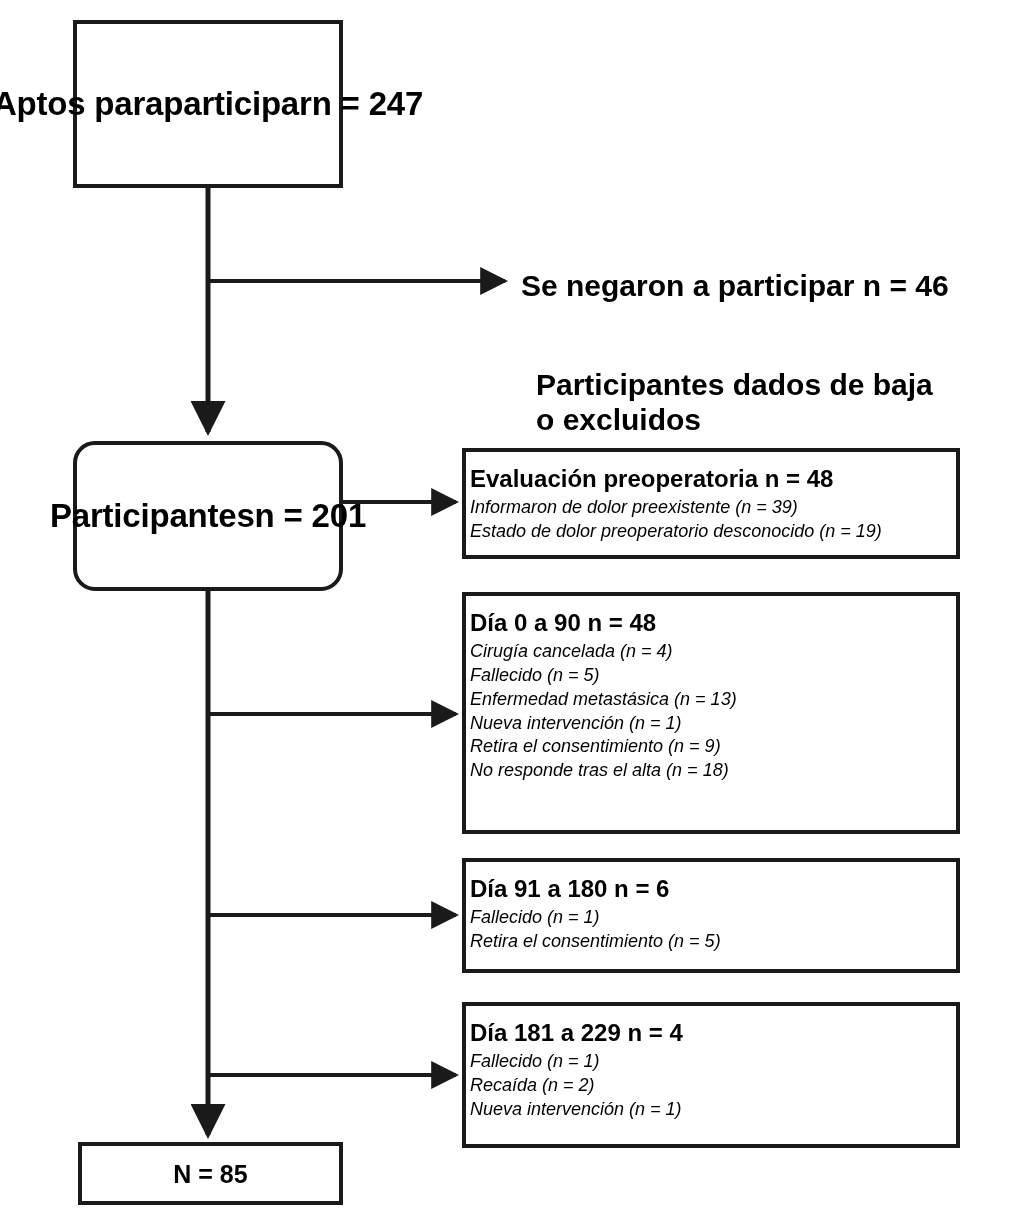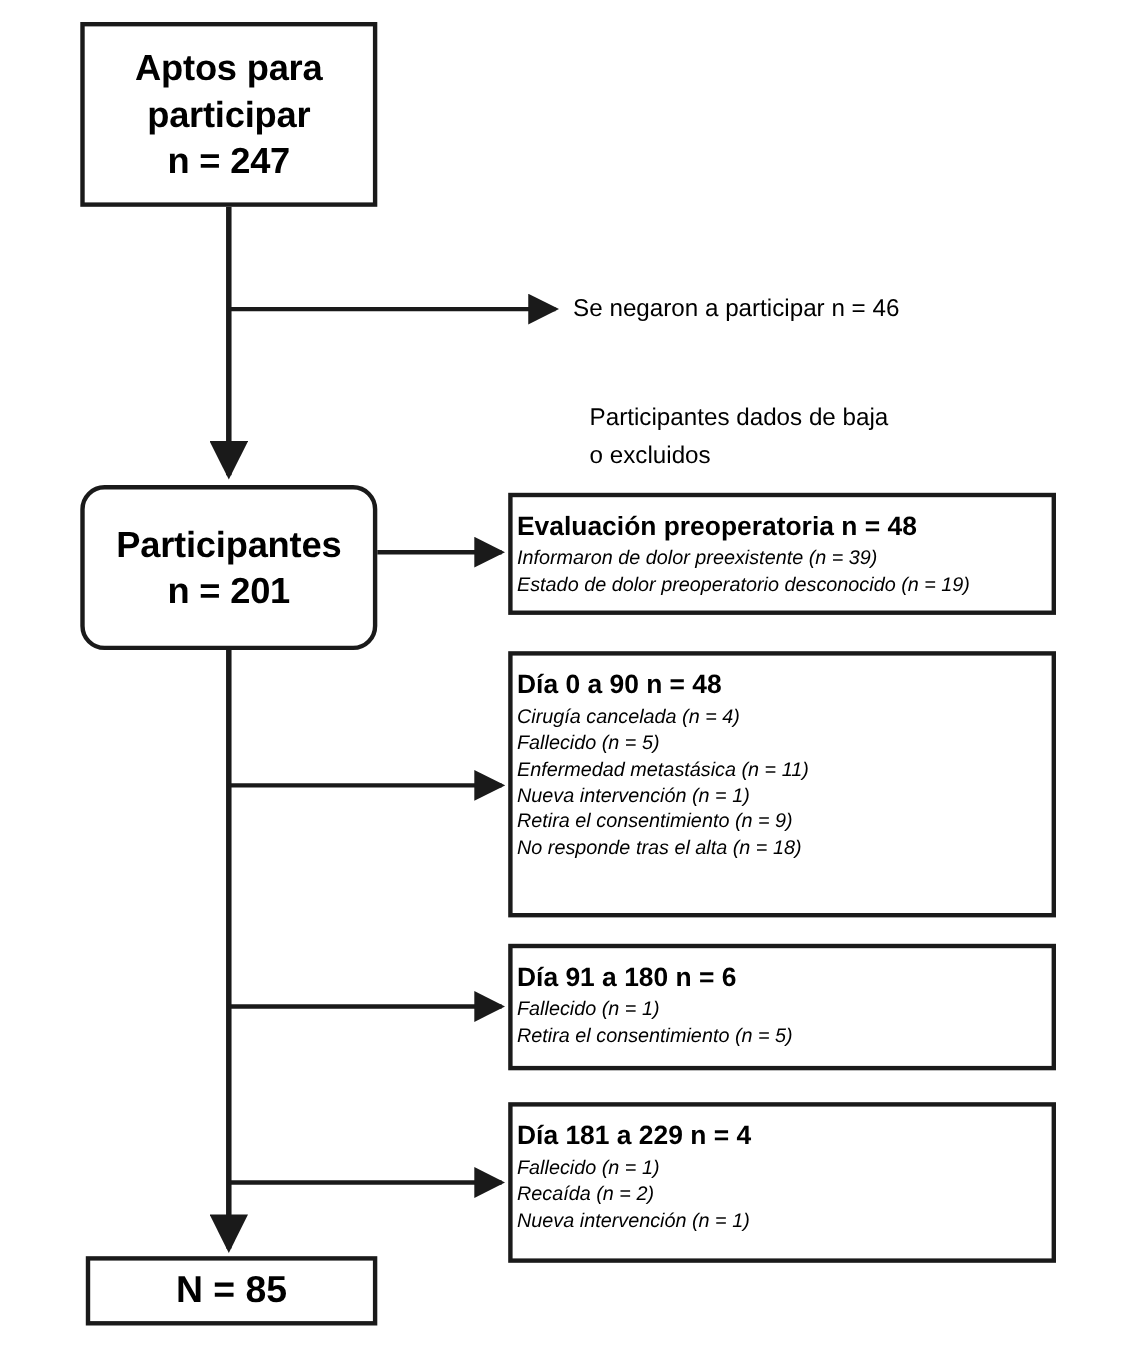--- a/index.html
+++ b/index.html
@@ -30,21 +30,21 @@
   }
   
   .box {
     position: absolute;
     box-sizing: border-box;
     border: 4px solid #1a1a1a;
     background: #ffffff;
   }
   .box-center {
     display: flex;
-    flex-direction: column;
+    flex-direction: row;
     align-items: center;
     justify-content: center;
     text-align: center;
   }
   .box-left {
     display: flex;
     flex-direction: column;
     align-items: flex-start;
     justify-content: flex-start;
     text-align: left;
@@ -52,42 +52,42 @@
   }
   .main-line {
     font-weight: bold;
     font-size: 33px;
     line-height: 1.28;
     letter-spacing: -0.2px;
     white-space: nowrap;
   }
   .final-line {
     font-weight: bold;
-    font-size: 34px;
+    font-size: 25px;
     line-height: 1.2;
     white-space: nowrap;
   }
   .sub-head {
     font-weight: bold;
     font-size: 24px;
     line-height: 1.28;
     white-space: nowrap;
     margin-bottom: 1px;
   }
   .sub-item {
     font-style: italic;
     font-size: 18px;
     line-height: 1.33;
     white-space: nowrap;
   }
   
   .free-label {
     position: absolute;
-    font-weight: normal;
-    font-size: 22px;
+    font-weight: bold;
+    font-size: 30px;
     line-height: 1.3;
     white-space: nowrap;
   }
   .free-label.centered {
     text-align: left;
   }
 </style>
 </head>
 <body>
 
@@ -145,21 +145,21 @@
   <div class="box box-left" style="left:462px; top:448px; width:498px; height:111px;">
     <div class="sub-head">Evaluación preoperatoria n = 48</div>
     <div class="sub-item">Informaron de dolor preexistente (n = 39)</div>
     <div class="sub-item">Estado de dolor preoperatorio desconocido (n = 19)</div>
   </div>
 
   <div class="box box-left" style="left:462px; top:592px; width:498px; height:242px;">
     <div class="sub-head">Día 0 a 90 n = 48</div>
     <div class="sub-item">Cirugía cancelada (n = 4)</div>
     <div class="sub-item">Fallecido (n = 5)</div>
-    <div class="sub-item">Enfermedad metastásica (n = 11)</div>
+    <div class="sub-item">Enfermedad metastásica (n = 13)</div>
     <div class="sub-item">Nueva intervención (n = 1)</div>
     <div class="sub-item">Retira el consentimiento (n = 9)</div>
     <div class="sub-item">No responde tras el alta (n = 18)</div>
   </div>
 
   <div class="box box-left" style="left:462px; top:858px; width:498px; height:115px;">
     <div class="sub-head">Día 91 a 180 n = 6</div>
     <div class="sub-item">Fallecido (n = 1)</div>
     <div class="sub-item">Retira el consentimiento (n = 5)</div>
   </div>

